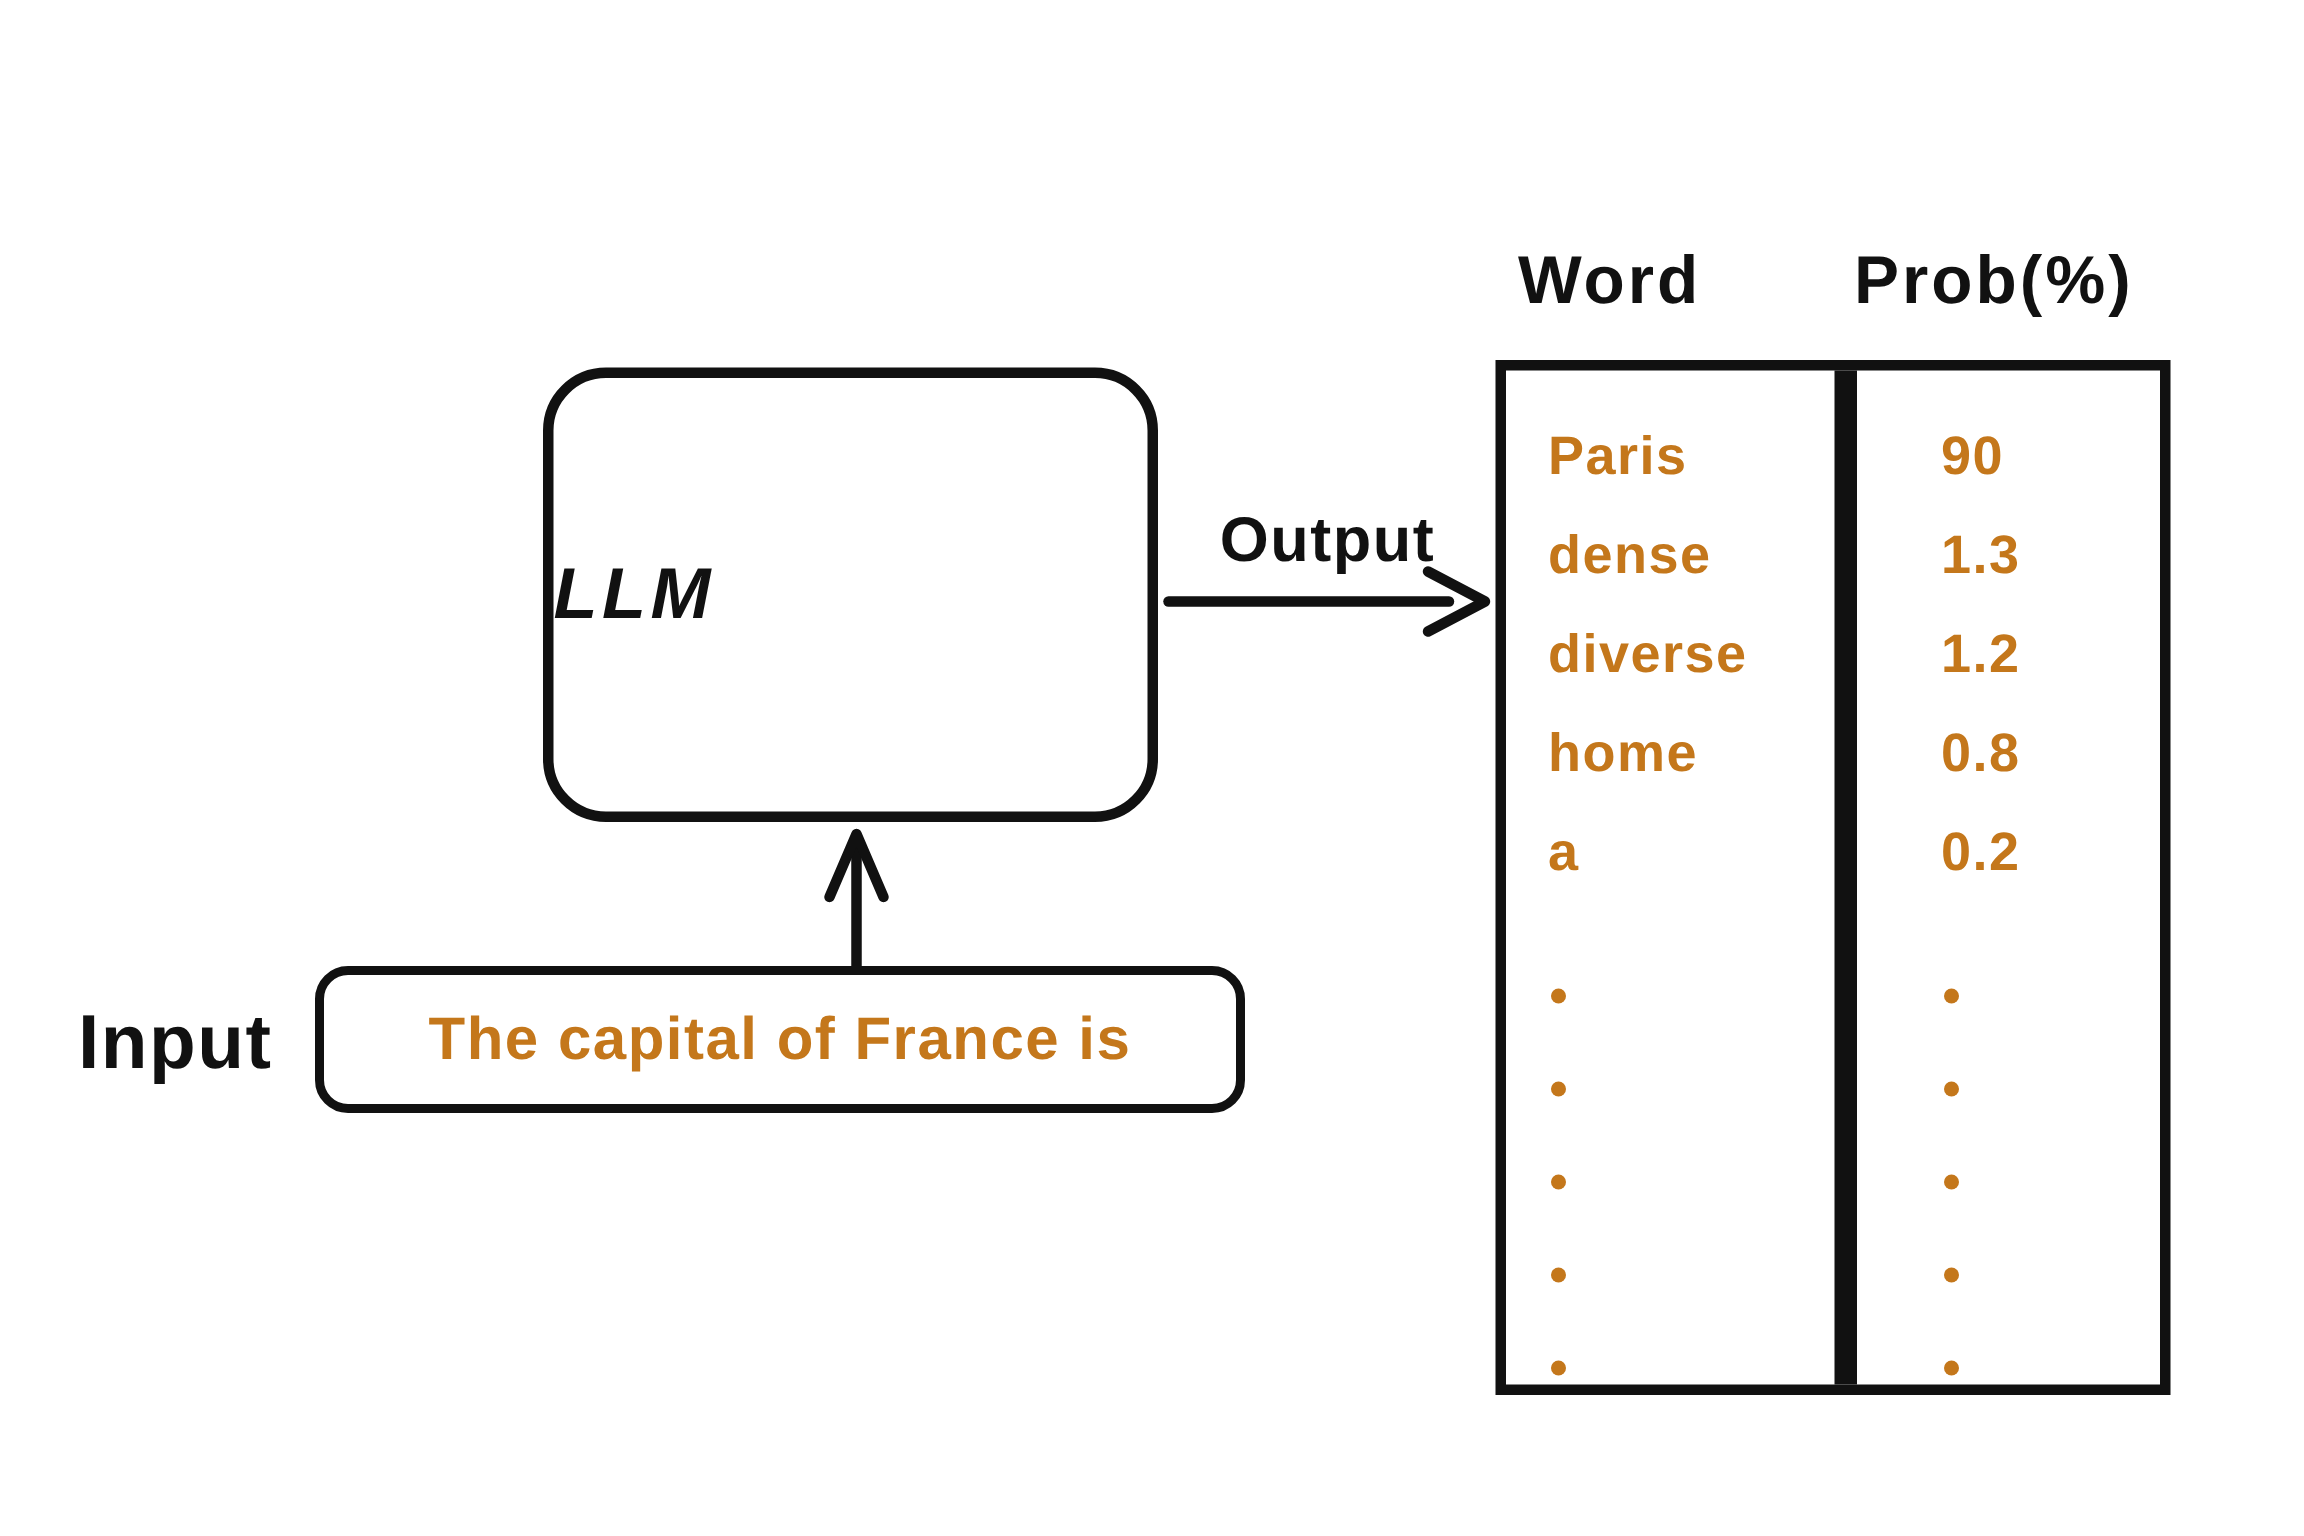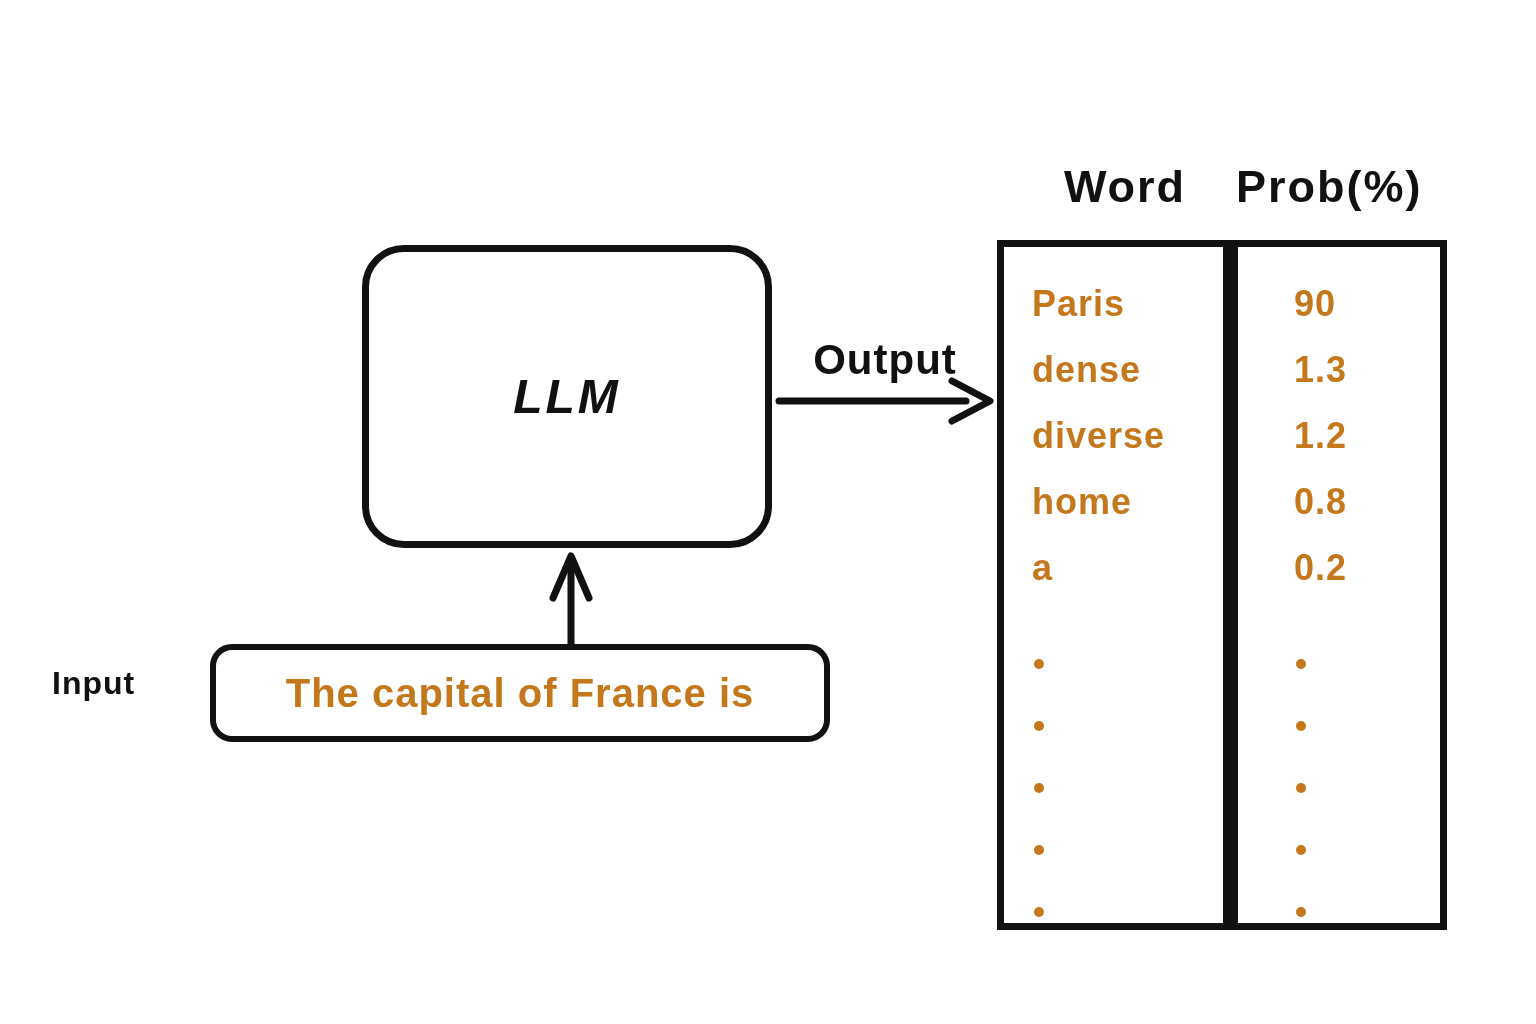--- a/index.html
+++ b/index.html
@@ -32,21 +32,21 @@
   }
 
   
   .llm-box {
     position: absolute;
     left: 362px; top: 245px;
     width: 410px; height: 303px;
     border: 7px solid var(--ink);
     border-radius: 42px;
     background: var(--bg);
-    display: flex; align-items: center; justify-content: center;
+    display: flex; align-items: center; justify-content: flex-start;
   }
   .llm-label {
     font-size: 48px;
     font-weight: bold;
     font-style: italic;
     letter-spacing: 3px;
   }
 
   
   .output-label {
@@ -57,21 +57,21 @@
     font-weight: bold;
     text-align: center;
     letter-spacing: 1px;
   }
 
   
   .input-label {
     position: absolute;
     left: 52px; top: 665px;
     width: 140px;
-    font-size: 32px;
+    font-size: 51px;
     font-weight: bold;
     letter-spacing: 1px;
   }
   .input-box {
     position: absolute;
     left: 210px; top: 644px;
     width: 620px; height: 98px;
     border: 6px solid var(--ink);
     border-radius: 22px;
     background: var(--bg);
@@ -86,21 +86,21 @@
   }
 
   
   .col-header {
     position: absolute;
     top: 161px;
     font-size: 45px;
     font-weight: bold;
     letter-spacing: 2px;
   }
-  .col-header.word { left: 1012px; width: 226px; text-align: center; }
+  .col-header.word { left: 1012px; width: 226px; text-align: left; }
   .col-header.prob { left: 1236px; width: 212px; text-align: left; }
 
   .prob-table {
     position: absolute;
     left: 997px; top: 240px;
     width: 450px; height: 690px;
     border: 7px solid var(--ink);
     background: var(--bg);
   }
   .table-divider {

